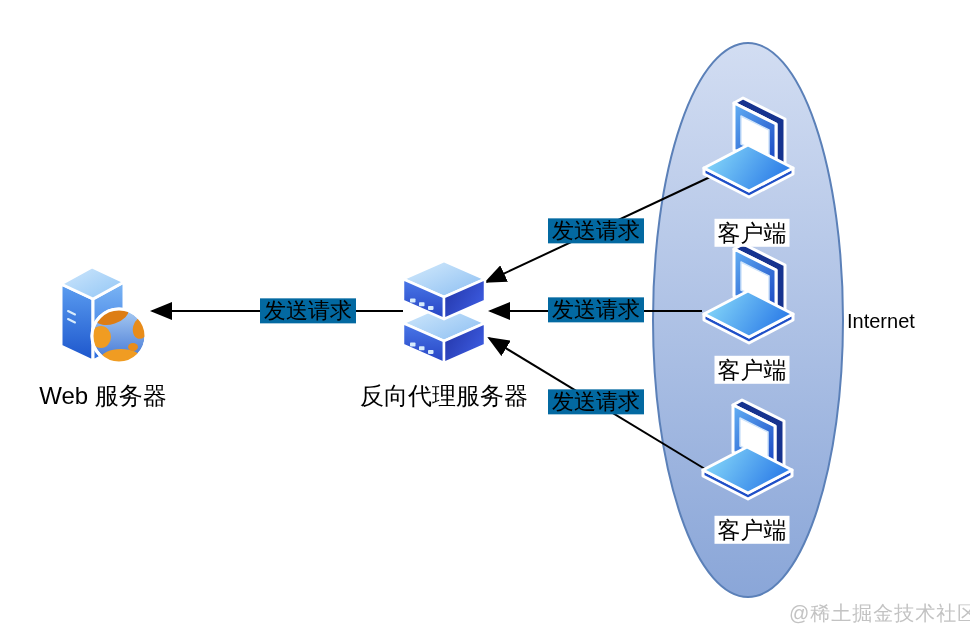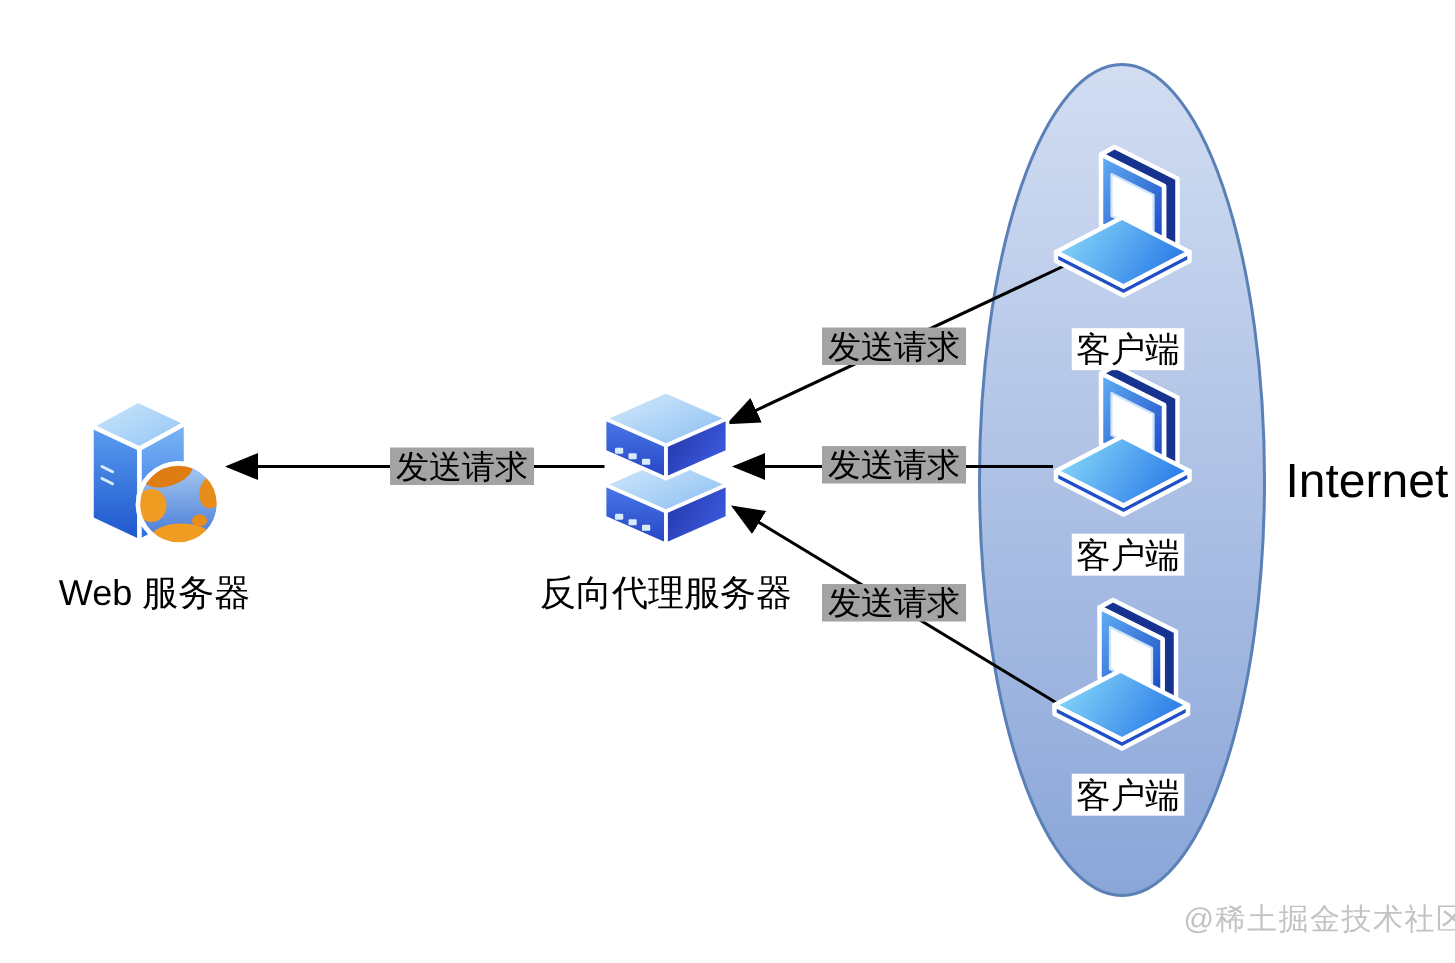--- a/index.html
+++ b/index.html
@@ -12,22 +12,22 @@
   .canvas{position:relative;width:970px;height:642px;background:#ffffff;}
   .underlay{position:absolute;left:0;top:0;z-index:1;}
   .icon{position:absolute;z-index:2;}
   .lbl{
     position:absolute;z-index:3;color:#000;
     white-space:nowrap;transform:translate(-50%,-50%);
     line-height:1.15;
   }
   .node-label{font-size:24px;}
   .client-label{font-size:23px;background:#ffffff;padding:1px 3px;}
-  .edge-label{font-size:22px;background:#a3a3a3;padding:0 4px;}
-  .internet-label{font-size:32px;transform:translate(0,-50%);margin-left:10px;}
+  .edge-label{font-size:22px;background:#0369a1;padding:0 4px;}
+  .internet-label{font-size:20px;transform:translate(0,-50%);}
   .watermark{
     position:absolute;z-index:3;font-size:20px;color:#c3c3c3;
     transform:translate(0,-50%);white-space:nowrap;letter-spacing:1px;
   }
 </style>
 </head>
 <body>
 
 <div class="canvas">
 

